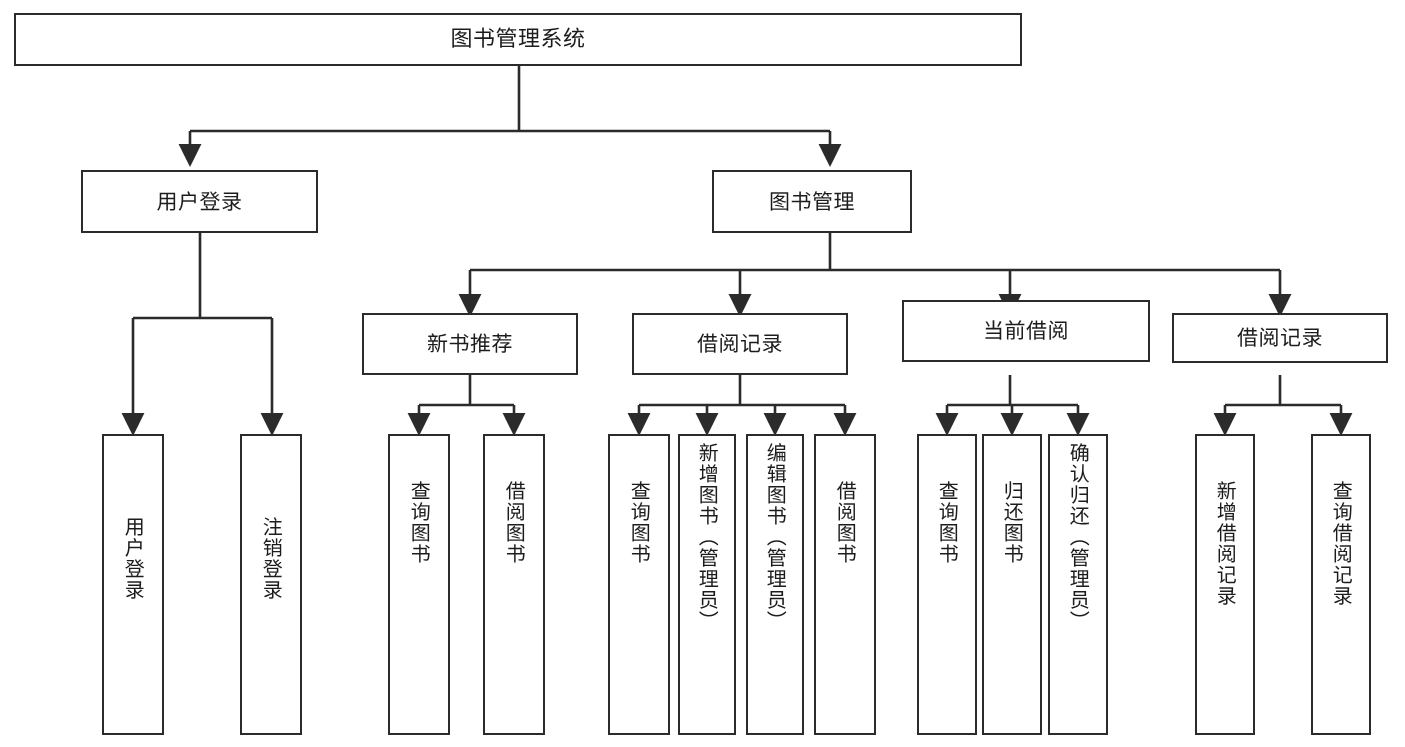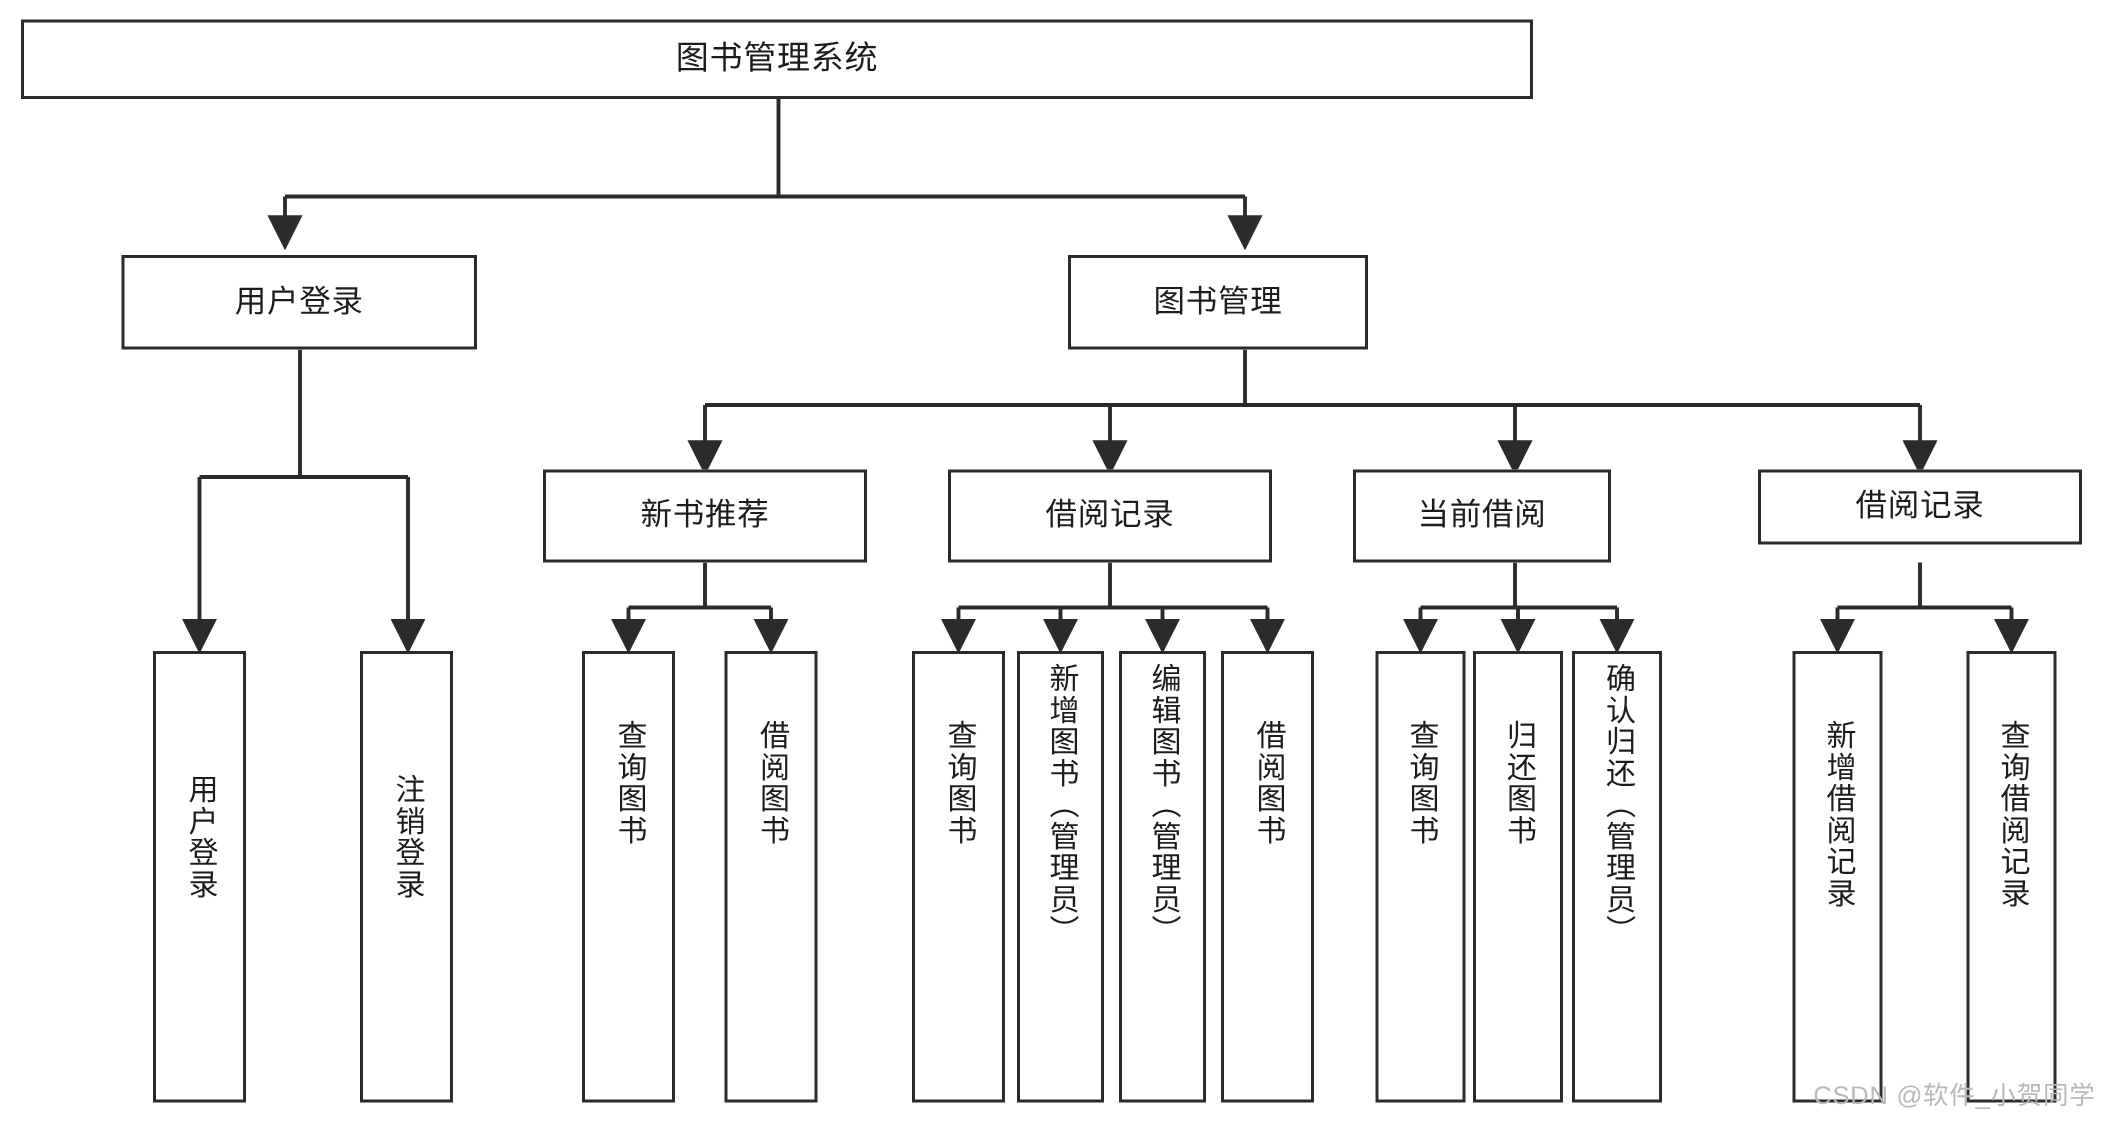--- a/index.html
+++ b/index.html
@@ -134,21 +134,21 @@
   <div class="node node-h" style="left:712px; top:170px; width:200px; height:63px;">
     <span>图书管理</span>
   </div>
 
   <div class="node node-h" style="left:362px; top:313px; width:216px; height:62px;">
     <span>新书推荐</span>
   </div>
   <div class="node node-h" style="left:632px; top:313px; width:216px; height:62px;">
     <span>借阅记录</span>
   </div>
-  <div class="node node-h" style="left:902px; top:313px; width:172px; height:62px;justify-content:center;">
+  <div class="node node-h" style="left:902px; top:300px; width:248px; height:62px;justify-content:center;">
     <span>当前借阅</span>
   </div>
   <div class="node node-h" style="left:1172px; top:313px; width:216px; height:50px;">
     <span>借阅记录</span>
   </div>
 
   <div class="node node-v pad-big" style="left:102px; top:434px; width:62px; height:301px;">
     <span>用户登录</span>
   </div>
   <div class="node node-v pad-big" style="left:240px; top:434px; width:62px; height:301px;">
@@ -185,15 +185,14 @@
     <span>确认归还（管理员）</span>
   </div>
 
   <div class="node node-v pad-mid" style="left:1195px; top:434px; width:60px; height:301px;">
     <span>新增借阅记录</span>
   </div>
   <div class="node node-v pad-mid" style="left:1311px; top:434px; width:60px; height:301px;">
     <span>查询借阅记录</span>
   </div>
 
-  <div class="watermark">CSDN @软件_小贺同学</div>
 
 </div>
 
 </body></html>

